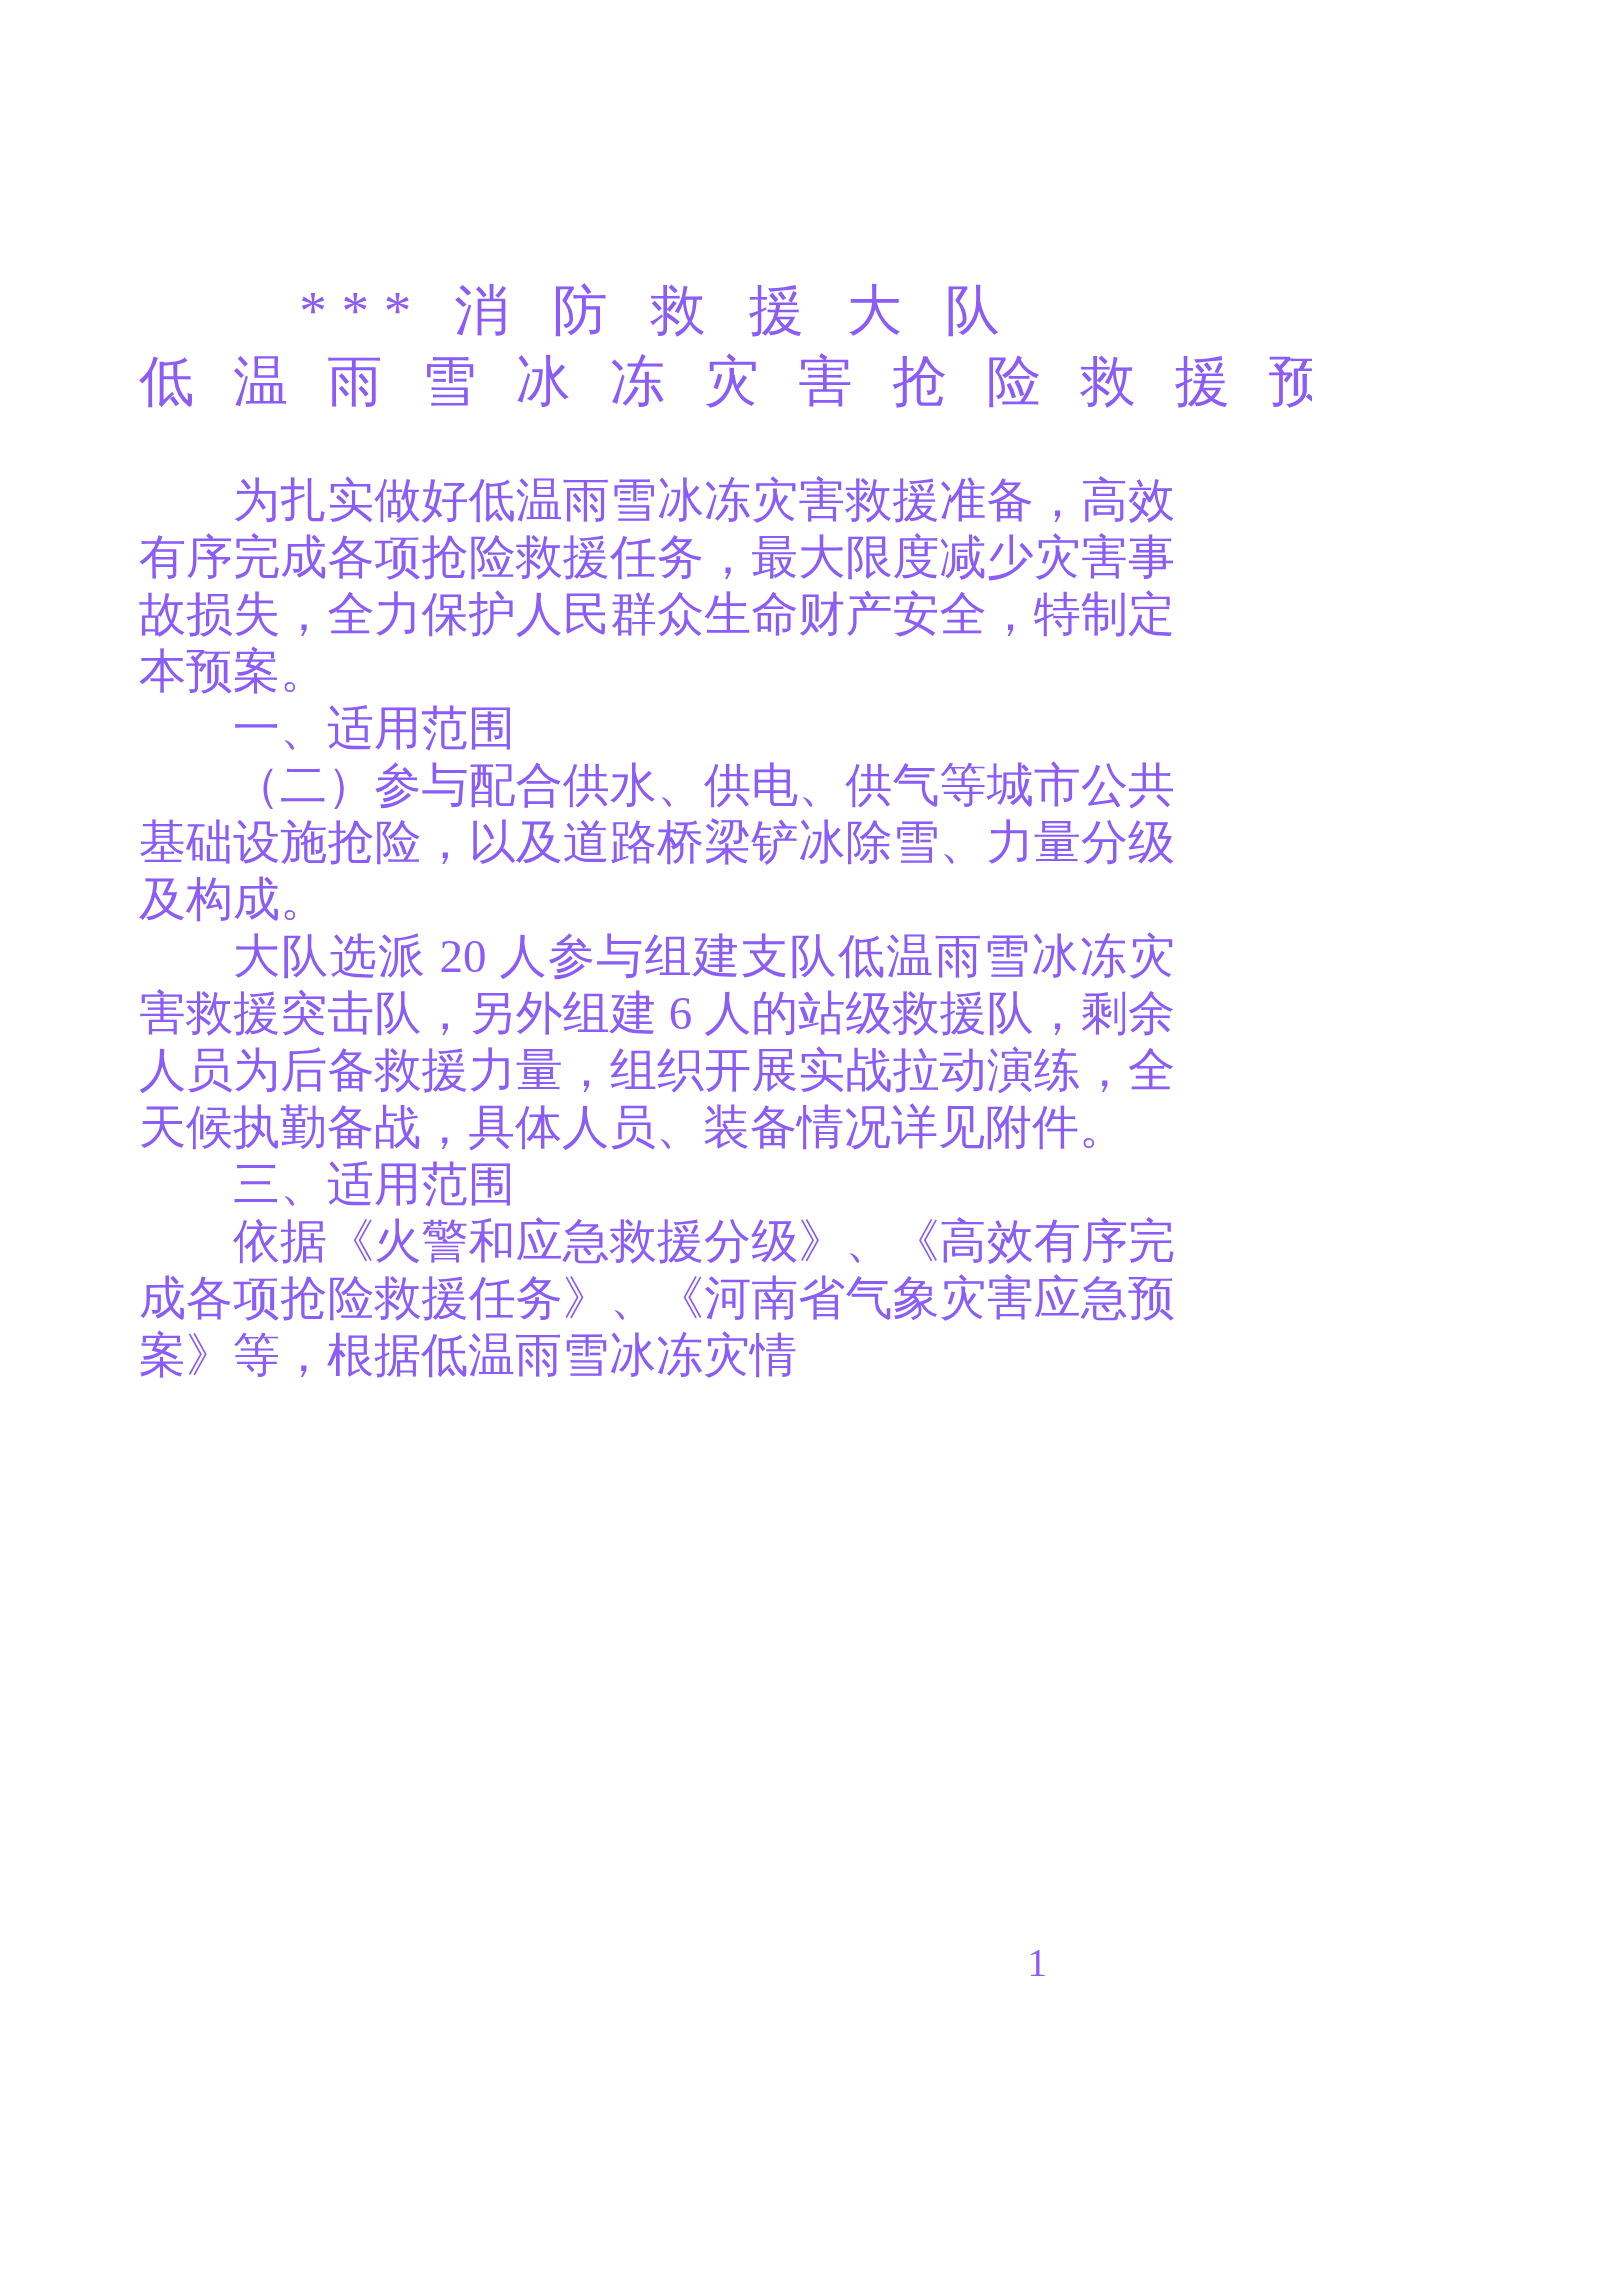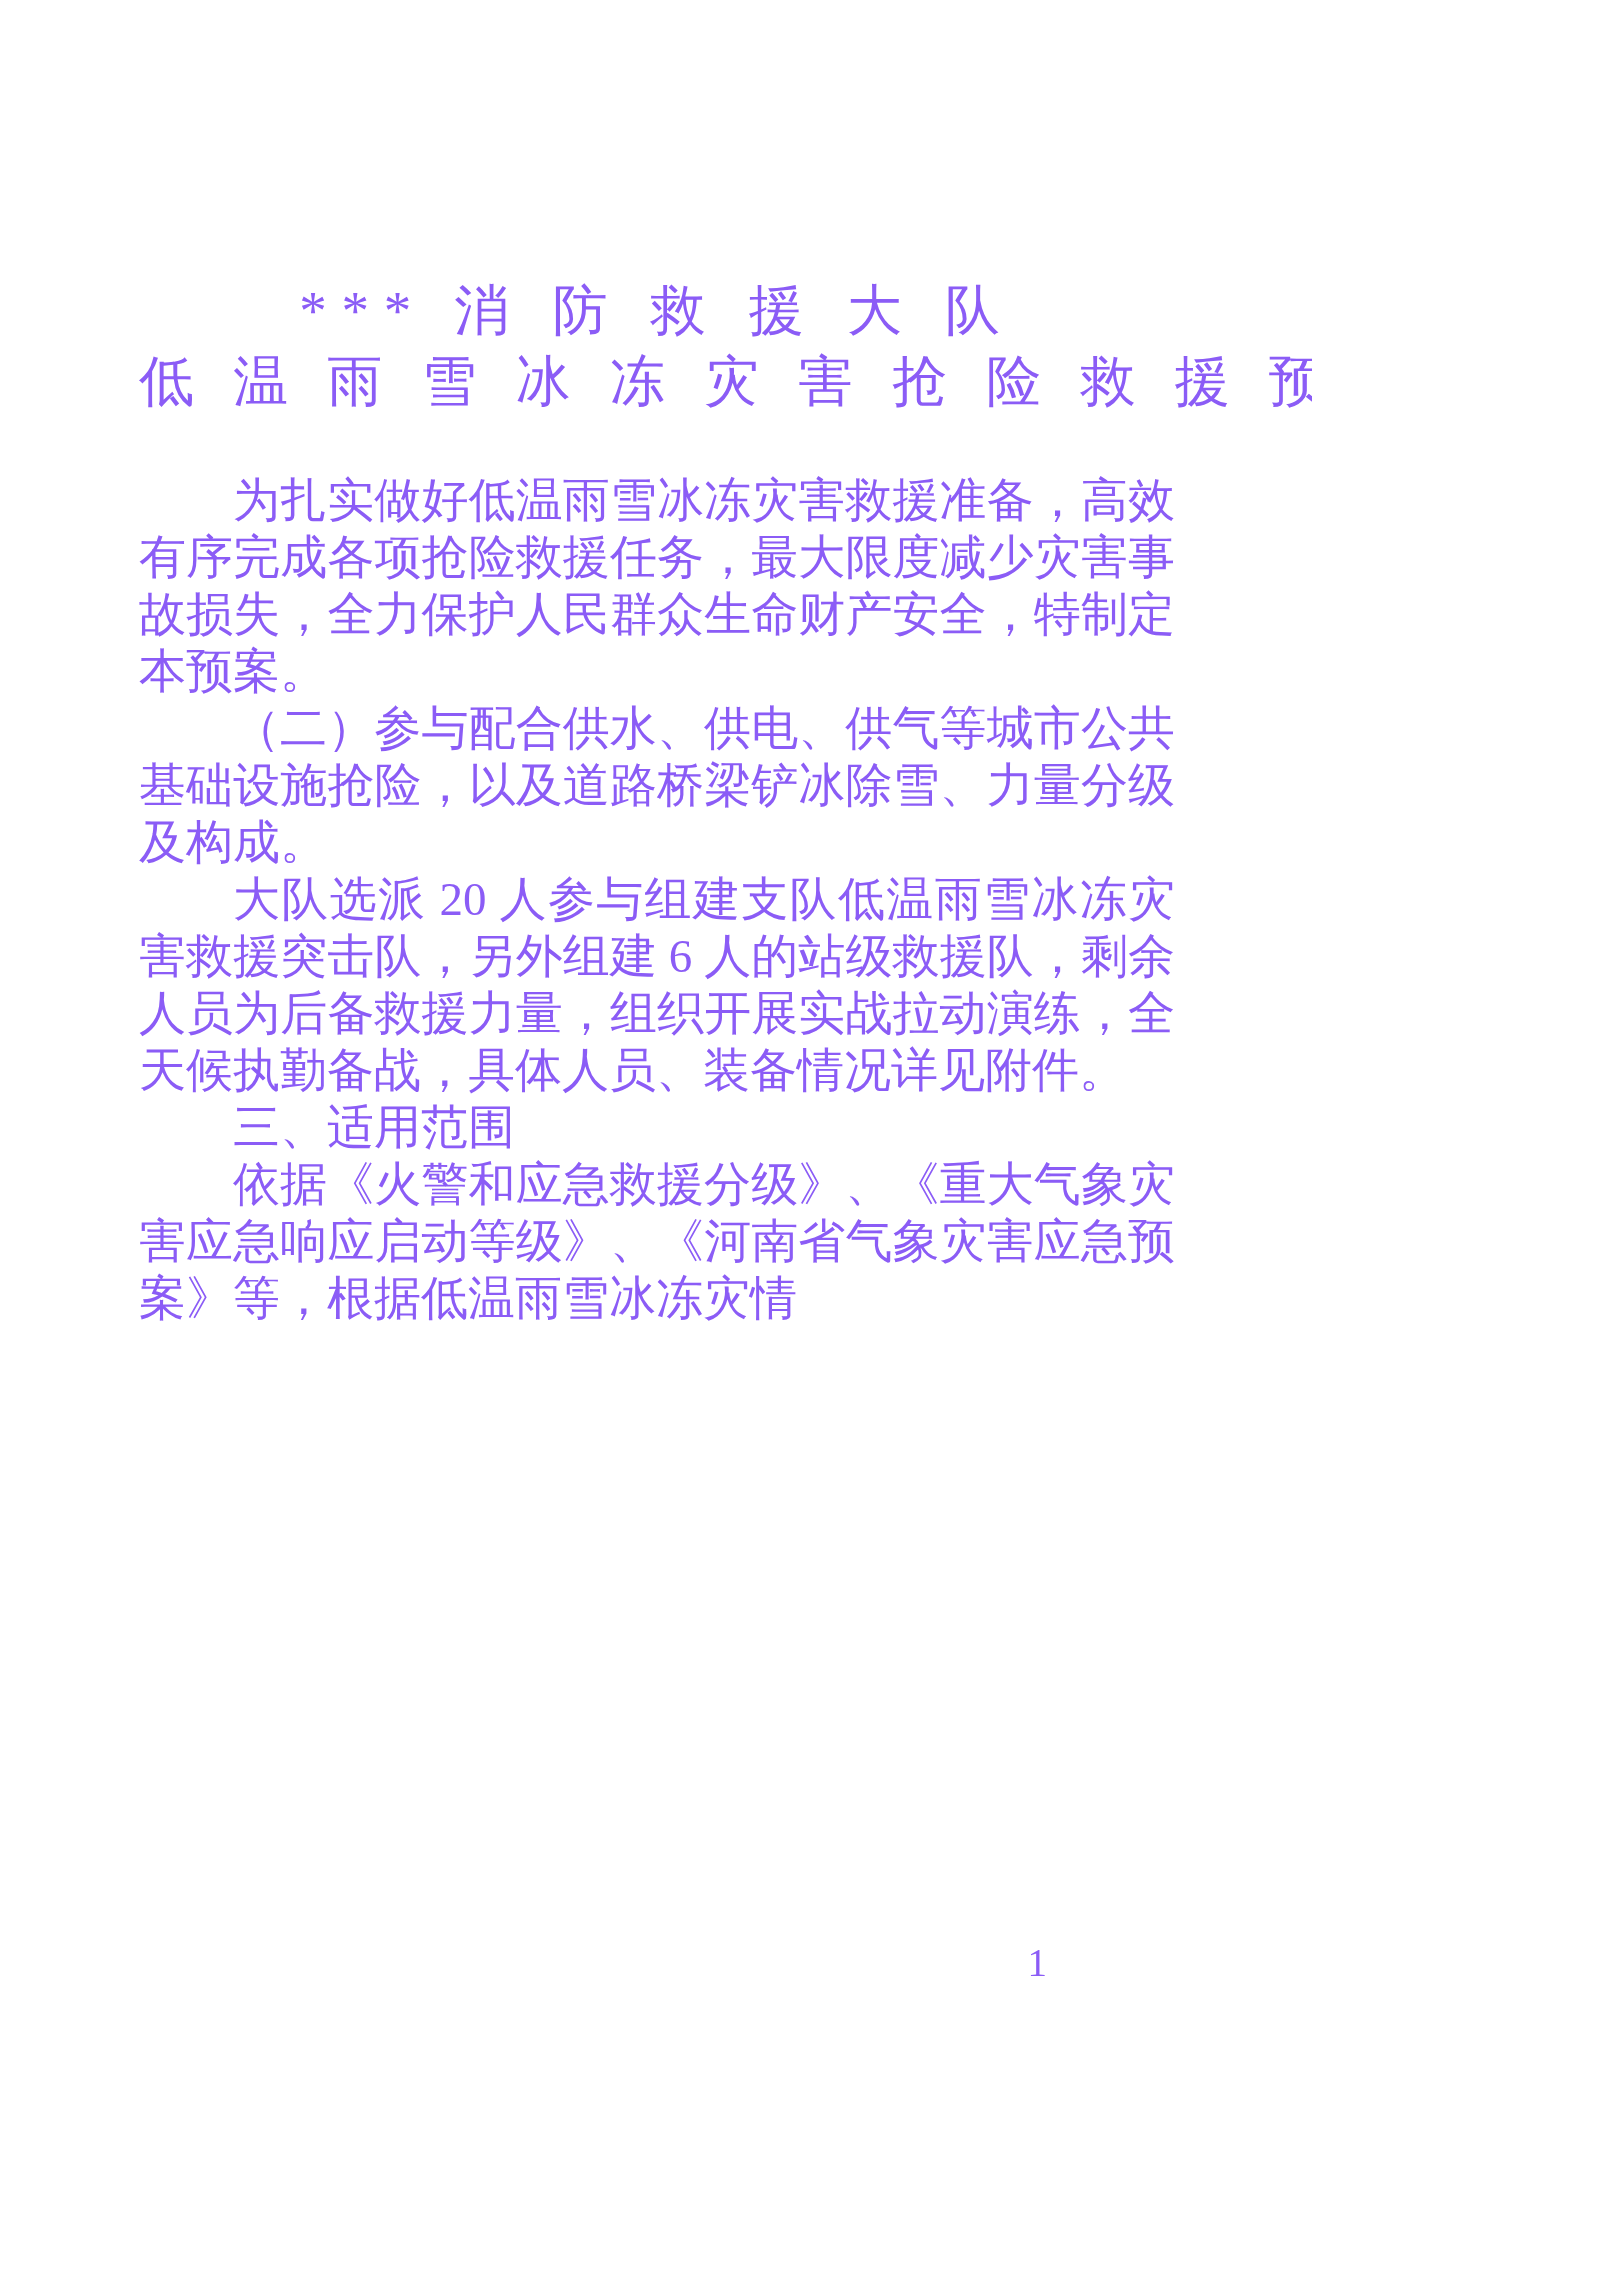--- a/index.html
+++ b/index.html
@@ -63,28 +63,29 @@
 <div class="page">
   <div class="content">
 
     <div class="doc-title t1">*** 消 防 救 援 大 队</div>
 
     <div class="doc-title t2">低 温 雨 雪 冰 冻 灾 害 抢 险 救 援 预 案</div>
 
     <div class="body-text">
       <p>为扎实做好低温雨雪冰冻灾害救援准备，高效有序完成各项抢险救援任务，最大限度减少灾害事故损失，全力保护人民群众生命财产安全，特制定本预案。</p>
 
+      <p>一、适用范围</p>
 
 
       <p>（二）参与配合供水、供电、供气等城市公共基础设施抢险，以及道路桥梁铲冰除雪、力量分级及构成。</p>
 
 
       <p>大队选派 20 人参与组建支队低温雨雪冰冻灾害救援突击队，另外组建 6 人的站级救援队，剩余人员为后备救援力量，组织开展实战拉动演练，全天候执勤备战，具体人员、装备情况详见附件。</p>
 
       <p>三、适用范围</p>
 
-      <p>依据《火警和应急救援分级》、《重大气象灾害应急响应启动等级》、《河南省气象灾害应急预案》等，根据低温雨雪冰冻灾情</p>
+      <p>依据《火警和应急救援分级》、《高效有序完成各项抢险救援任务》、《河南省气象灾害应急预案》等，根据低温雨雪冰冻灾情</p>
     </div>
   </div>
 
   <div class="page-num">1</div>
 </div>
 
 
 </body></html>

